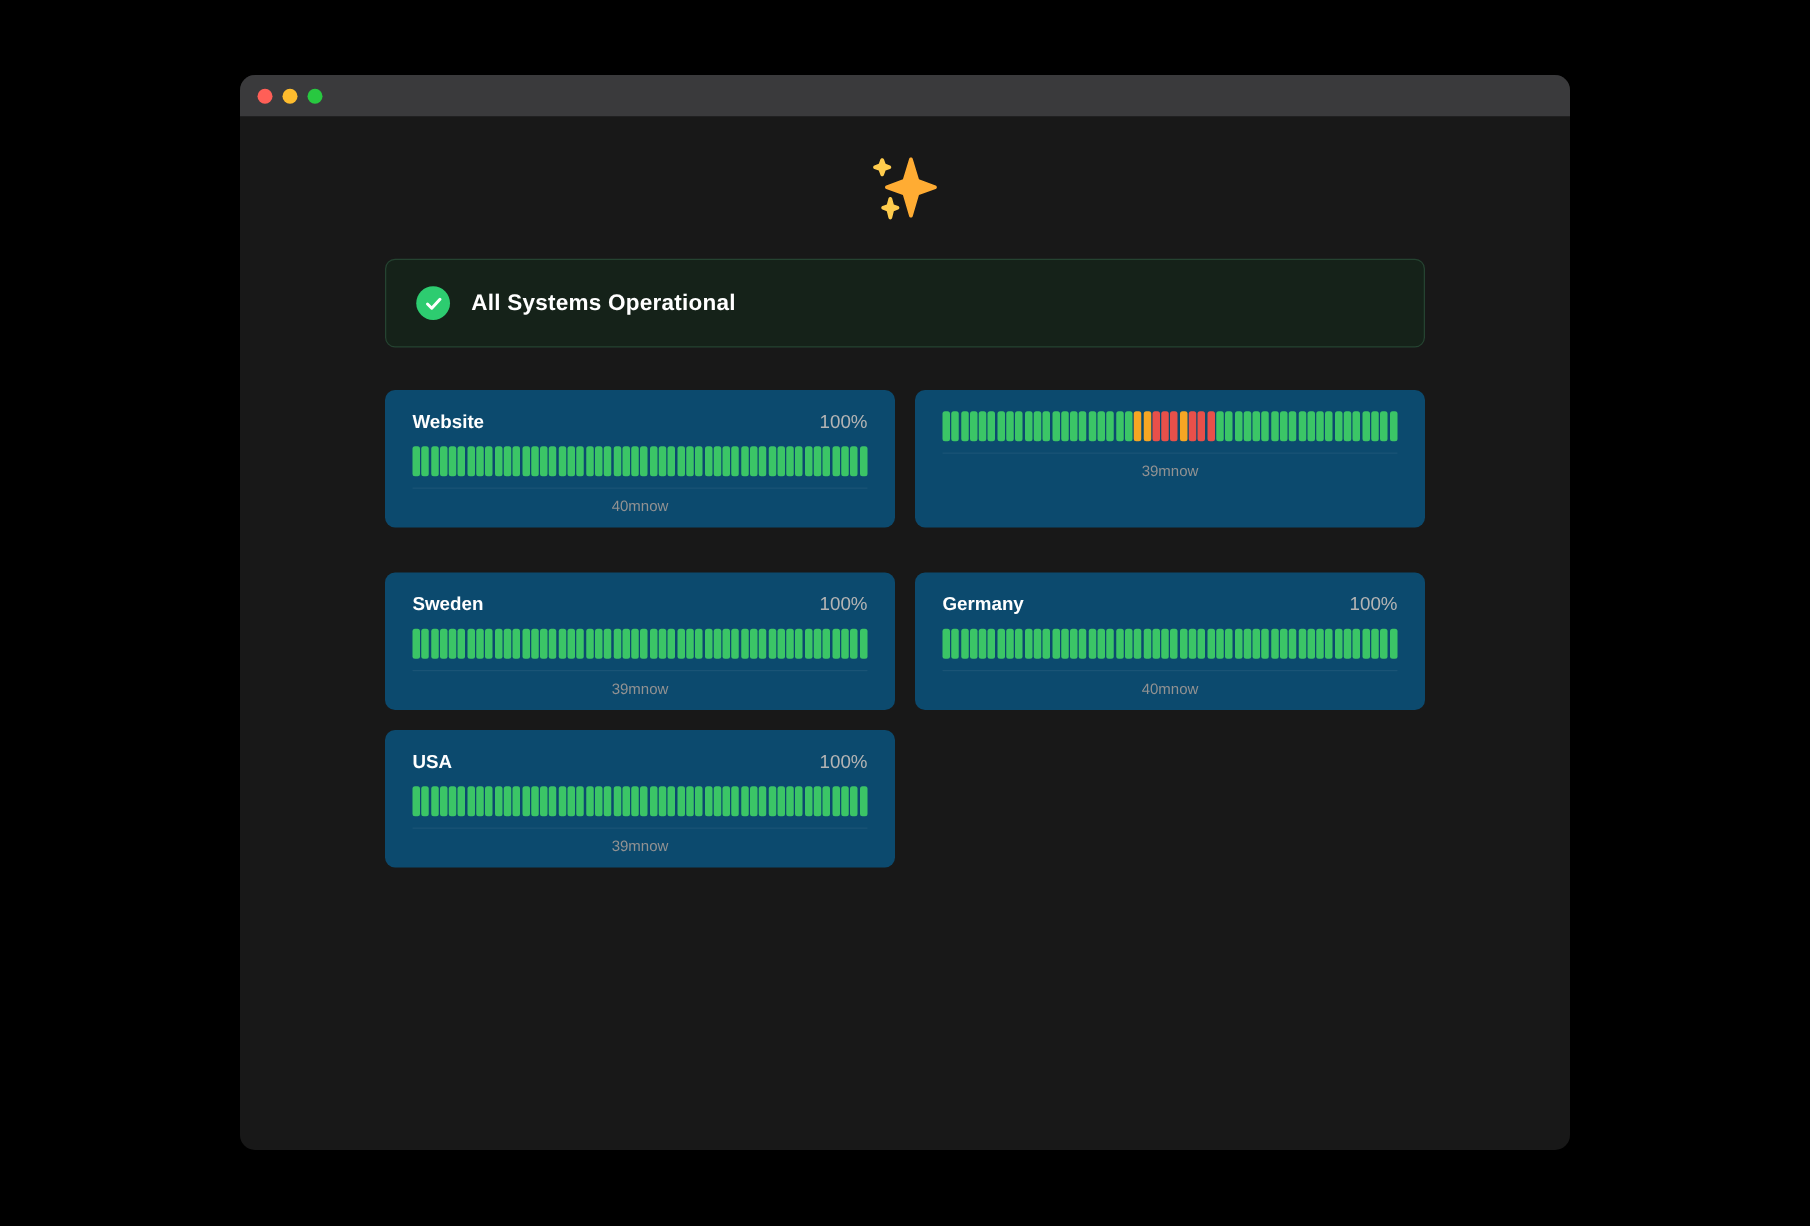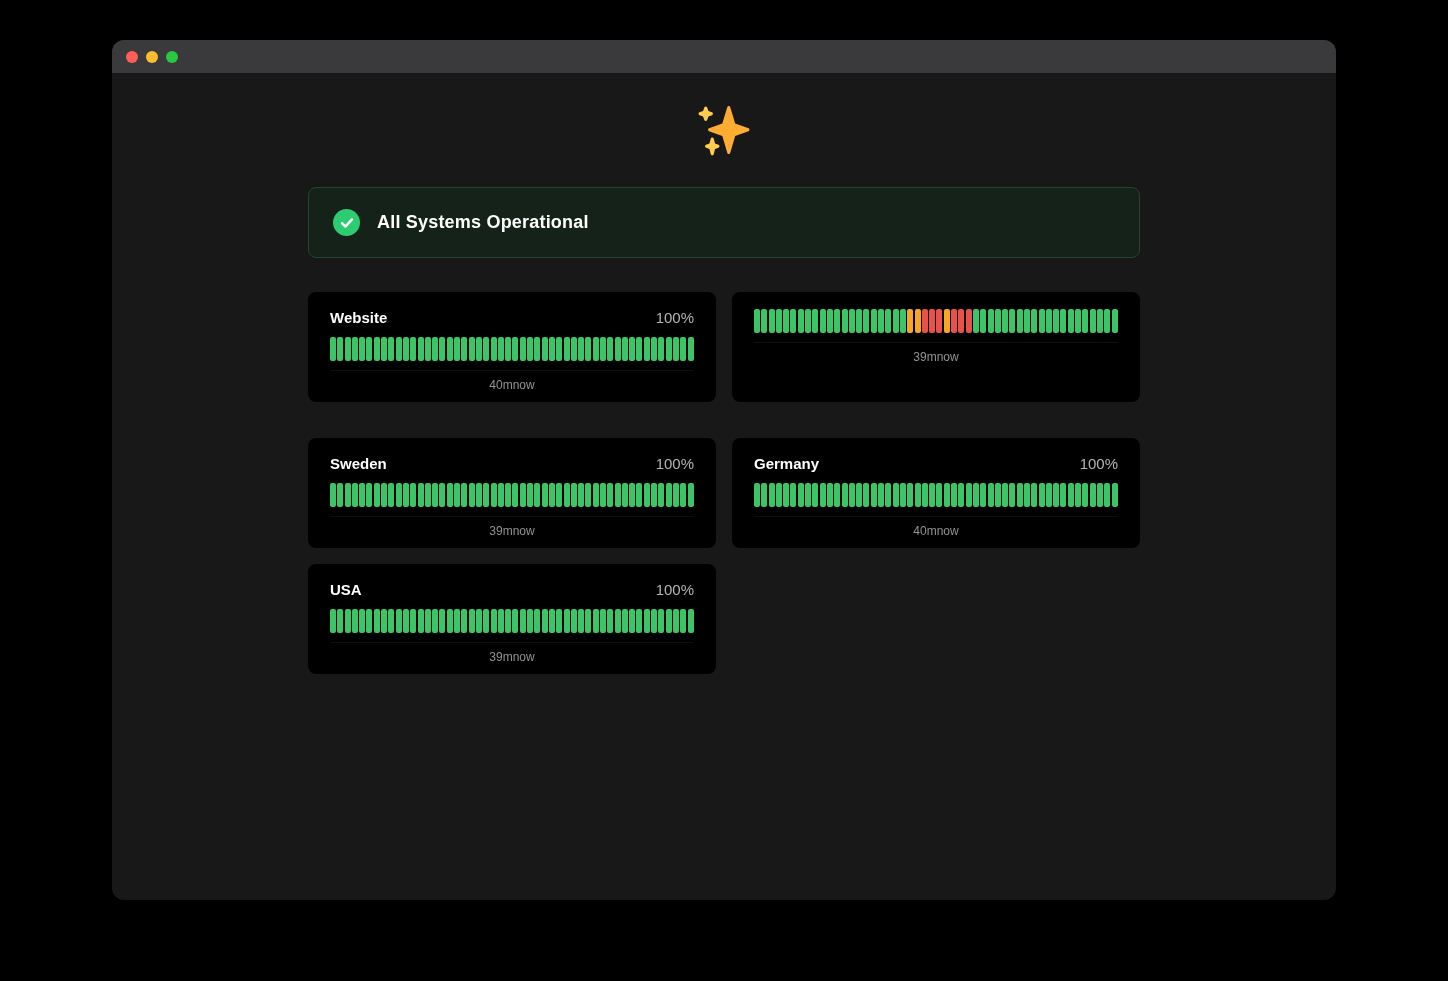--- a/index.html
+++ b/index.html
@@ -2,23 +2,23 @@
 <html style="--up: #3bc566; --warn: #f6a623; --down: #e8504a; --ok: #2dcc70; --sparkle_big: #FFAC33; --sparkle_small: #FFCC4D;"><head>
 <meta charset="utf-8">
 <style>
   * { box-sizing: border-box; margin: 0; padding: 0; }
   html, body {
     background: #000;
     font-family: "Liberation Sans", "DejaVu Sans", sans-serif;
     min-height: 981px;
   }
   .window {
-    width: 1224px;
+    width: 1064px;
     height: 860px;
-    margin: 40px auto;
+    margin: 60px auto;
     background: #181818;
     border-radius: 12px;
     overflow: hidden;
     box-shadow: 0 10px 40px rgba(0,0,0,.6);
   }
   .titlebar {
     height: 33px;
     background: #3a3a3c;
     display: flex;
     align-items: center;
@@ -76,21 +76,21 @@
     font-size: 19px;
     font-weight: 700;
     margin-bottom: 14px;
   }
   .cards {
     display: grid;
     grid-template-columns: 1fr 1fr;
     gap: 16px;
   }
   .card {
-    background: #000000;
+    background: #0c4a6e;
     border-radius: 8px;
     padding: 17px 22px 10px;
   }
   .card-header {
     display: flex;
     justify-content: space-between;
     align-items: baseline;
     margin-bottom: 11px;
   }
   .service-name {

